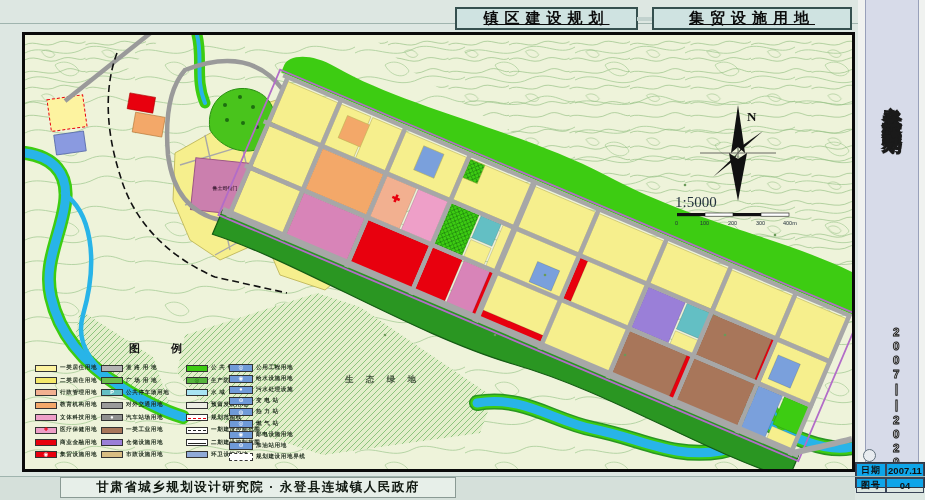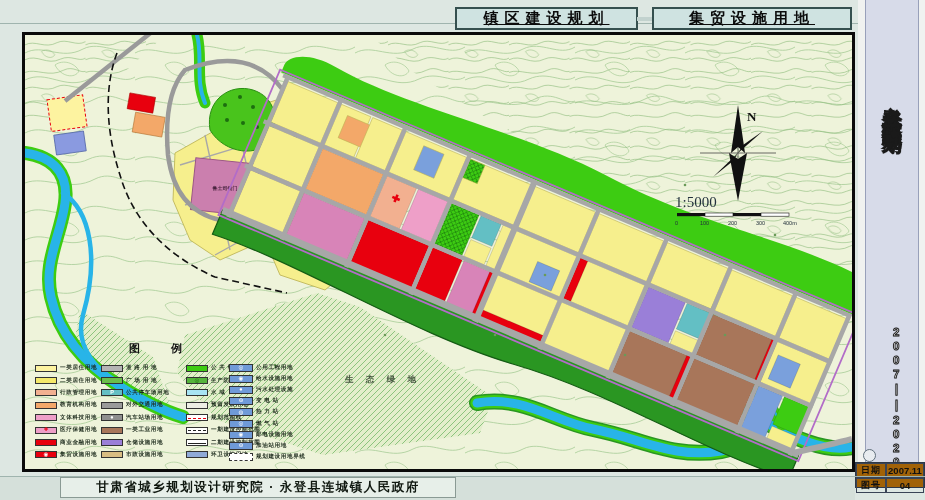--- a/index.html
+++ b/index.html
@@ -43,21 +43,21 @@
       font-size:19px;font-weight:bold;letter-spacing:3px;color:#fff;
       -webkit-text-stroke:1.1px #1a1a1a;text-shadow:0 0 1px #222;white-space:nowrap;}
   .v-period{position:absolute;left:58%;transform:translateX(-50%);top:326px;
       writing-mode:vertical-rl;text-orientation:upright;
       font-size:11.5px;font-weight:bold;letter-spacing:2px;color:#fff;
       -webkit-text-stroke:0.9px #1a1a1a;text-shadow:0 0 1px #222;white-space:nowrap;}
   .seal{position:absolute;left:-3px;top:449px;width:11px;height:11px;border:1.2px solid #60707c;
       border-radius:50%;background:#e8ecf0;}
   
   .info-table{position:absolute;left:855px;top:462px;width:70px;height:26px;
-      border:1.5px solid #2e3846;box-sizing:border-box;background:#a16207;
+      border:1.5px solid #2e3846;box-sizing:border-box;background:#0ea5e9;
       display:grid;grid-template-columns:30px 1fr;grid-template-rows:1fr 1fr;}
   .info-table .cell{border:0.5px solid #3a4456;display:flex;align-items:center;justify-content:center;
       font-weight:bold;color:#111;}
   .info-table .lbl{font-size:9px;letter-spacing:1px;}
   .info-table .val{font-size:9.5px;}
   
   .footer-strip{position:absolute;left:0;top:477px;width:855px;height:23px;background:#d5e0da;}
   .credit-box{position:absolute;left:60px;top:0px;width:396px;height:21px;background:#e7efe9;
       border:1px solid #8a9a94;box-sizing:border-box;display:flex;align-items:center;justify-content:center;
       font-size:12.5px;font-weight:bold;letter-spacing:1.5px;color:#101810;}

